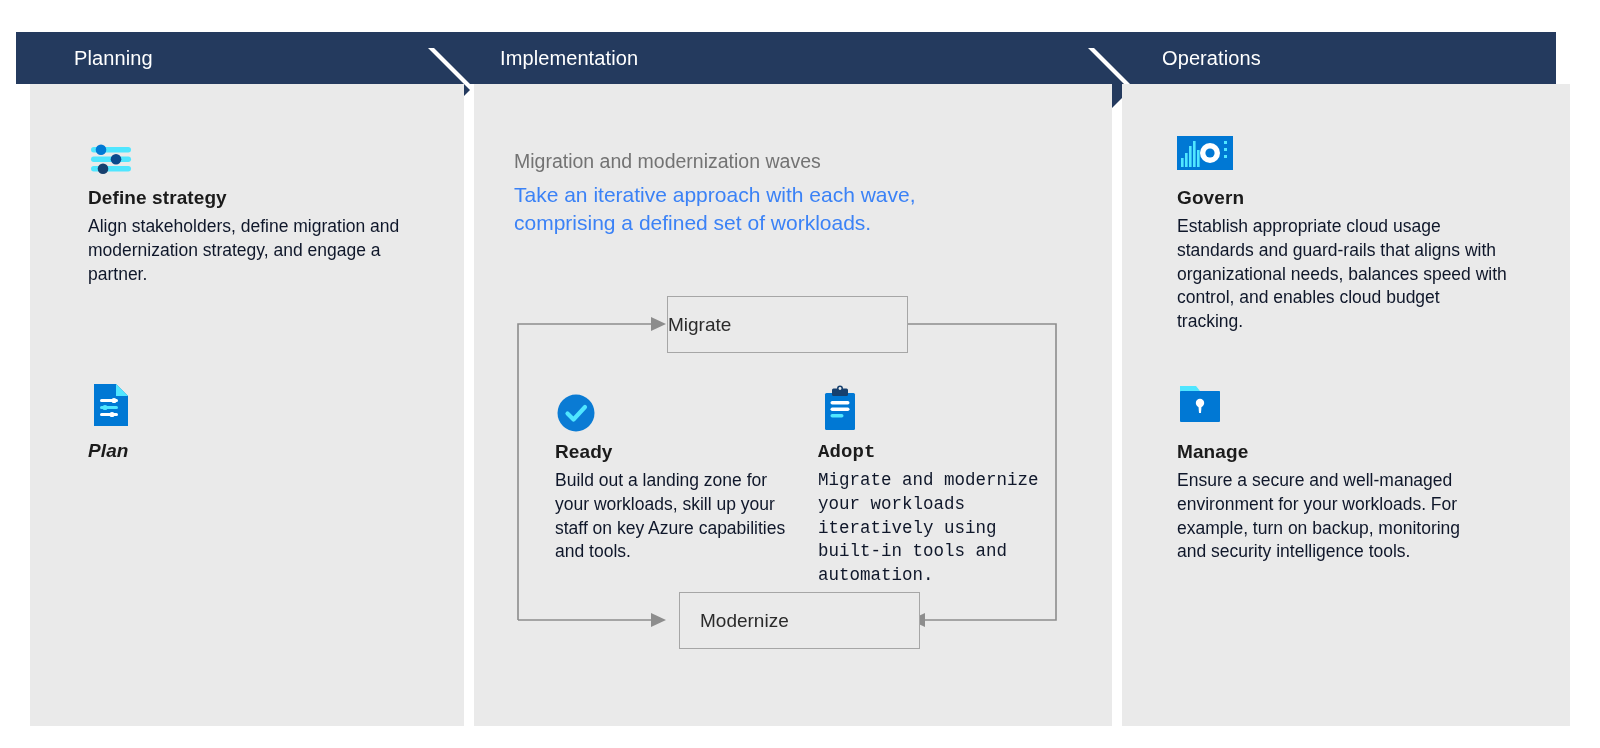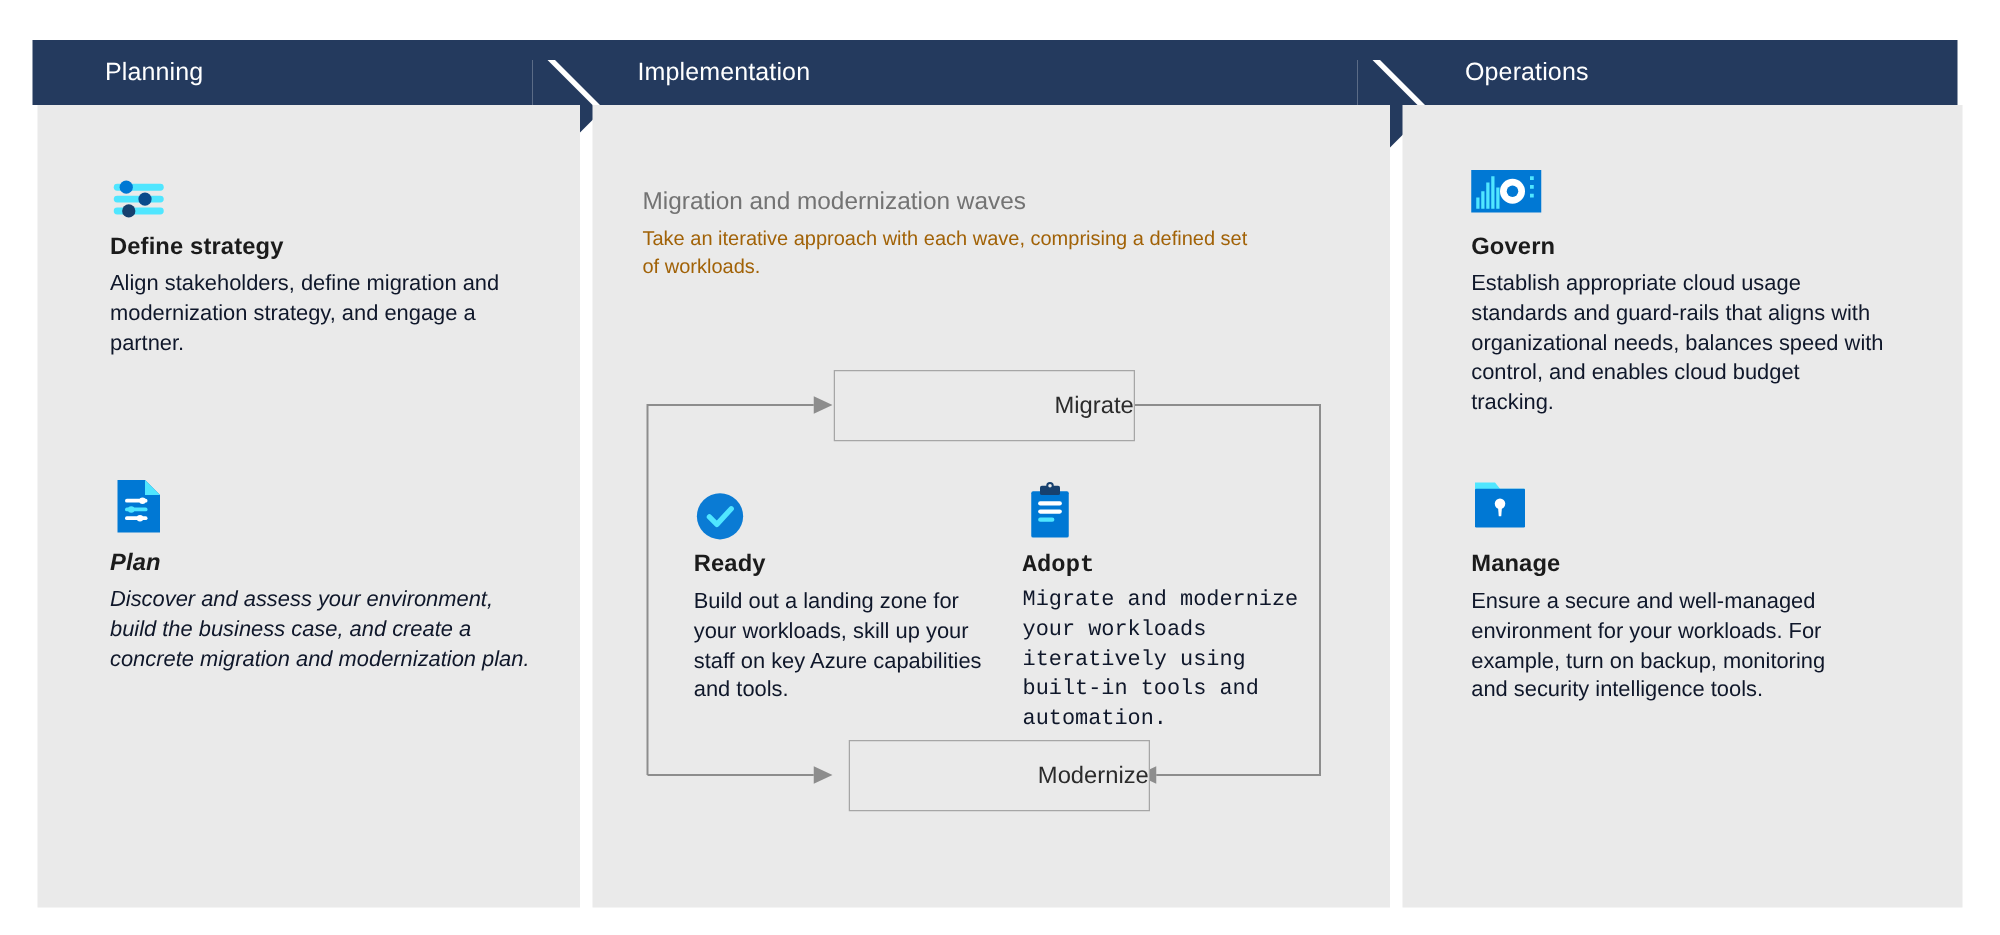--- a/index.html
+++ b/index.html
@@ -19,21 +19,21 @@
     position: absolute;
     left: 0; top: 0;
     width: 1600px;
     height: 748px;
     background: #ffffff;
   }
 
   
   .banner-row {
     position: absolute;
-    left: 26px;
+    left: 16px;
     top: 32px;
     width: 1540px;
     height: 52px;
   }
   .banner-seg {
     position: absolute;
     top: 0;
     height: 52px;
     background: #243a5e;
   }
@@ -103,22 +103,22 @@
   
   #waves-header { left: 514px; top: 150px; width: 500px; }
   #waves-header .wave-title {
     font-size: 19.5px;
     font-weight: 400;
     color: #737373;
     margin: 0 0 8px 0;
     white-space: nowrap;
   }
   #waves-header .wave-sub {
-    font-size: 16px;
-    color: #a16207;
+    font-size: 21px;
+    color: #3b82f6;
     line-height: 1.35;
     margin: 0;
   }
 
   
   #cycle {
     position: absolute;
     left: 505px;
     top: 286px;
     width: 580px;
@@ -126,21 +126,21 @@
   }
   #cycle svg { position: absolute; left: 0; top: 0; }
 
   .proc-box {
     position: absolute;
     border: 1px solid #a6a6a6;
     background: #eaeaea;
     box-sizing: border-box;
     display: flex;
     align-items: center;
-    justify-content: flex-end;
+    justify-content: flex-start;
     font-size: 19px;
     color: #2b2b2b;
   }
   #box-migrate   { left: 162px; top: 10px;  width: 241px; height: 57px; }
   #box-modernize { left: 174px; top: 306px; width: 241px; height: 57px; padding-left: 20px; }
 
   #impl-ready-icon { left: 556px; top: 393px; }
   #impl-ready-text { left: 555px; top: 441px; width: 235px; }
   #impl-adopt-icon { left: 818px; top: 385px; }
   #impl-adopt-text { left: 818px; top: 441px; width: 225px; font-family: Liberation Mono, monospace; }
@@ -209,21 +209,20 @@
       <rect x="12" y="17" width="18" height="3" rx="1.5" fill="#ffffff"></rect>
       <rect x="12" y="24" width="18" height="3" rx="1.5" fill="#50e6ff"></rect>
       <rect x="12" y="31" width="18" height="3" rx="1.5" fill="#ffffff"></rect>
       <circle cx="26" cy="18.5" r="2.6" fill="#ffffff"></circle>
       <circle cx="17" cy="25.5" r="2.6" fill="#50e6ff"></circle>
       <circle cx="24" cy="32.5" r="2.6" fill="#ffffff"></circle>
     </svg>
   </div>
   <div class="block" id="planning-plan-text">
     <p class="blk-title">Plan</p>
-    <p class="blk-body">Discover and assess your environment, build the business case, and create a concrete migration and modernization plan.</p>
   </div>
 
   <div class="block" id="waves-header">
     <p class="wave-title">Migration and modernization waves</p>
     <p class="wave-sub">Take an iterative approach with each wave, comprising a defined set of workloads.</p>
   </div>
 
   <div id="cycle">
     <svg width="580" height="375" viewBox="0 0 580 375">
       <g stroke="#8d8d8d" stroke-width="1.6" fill="none">

